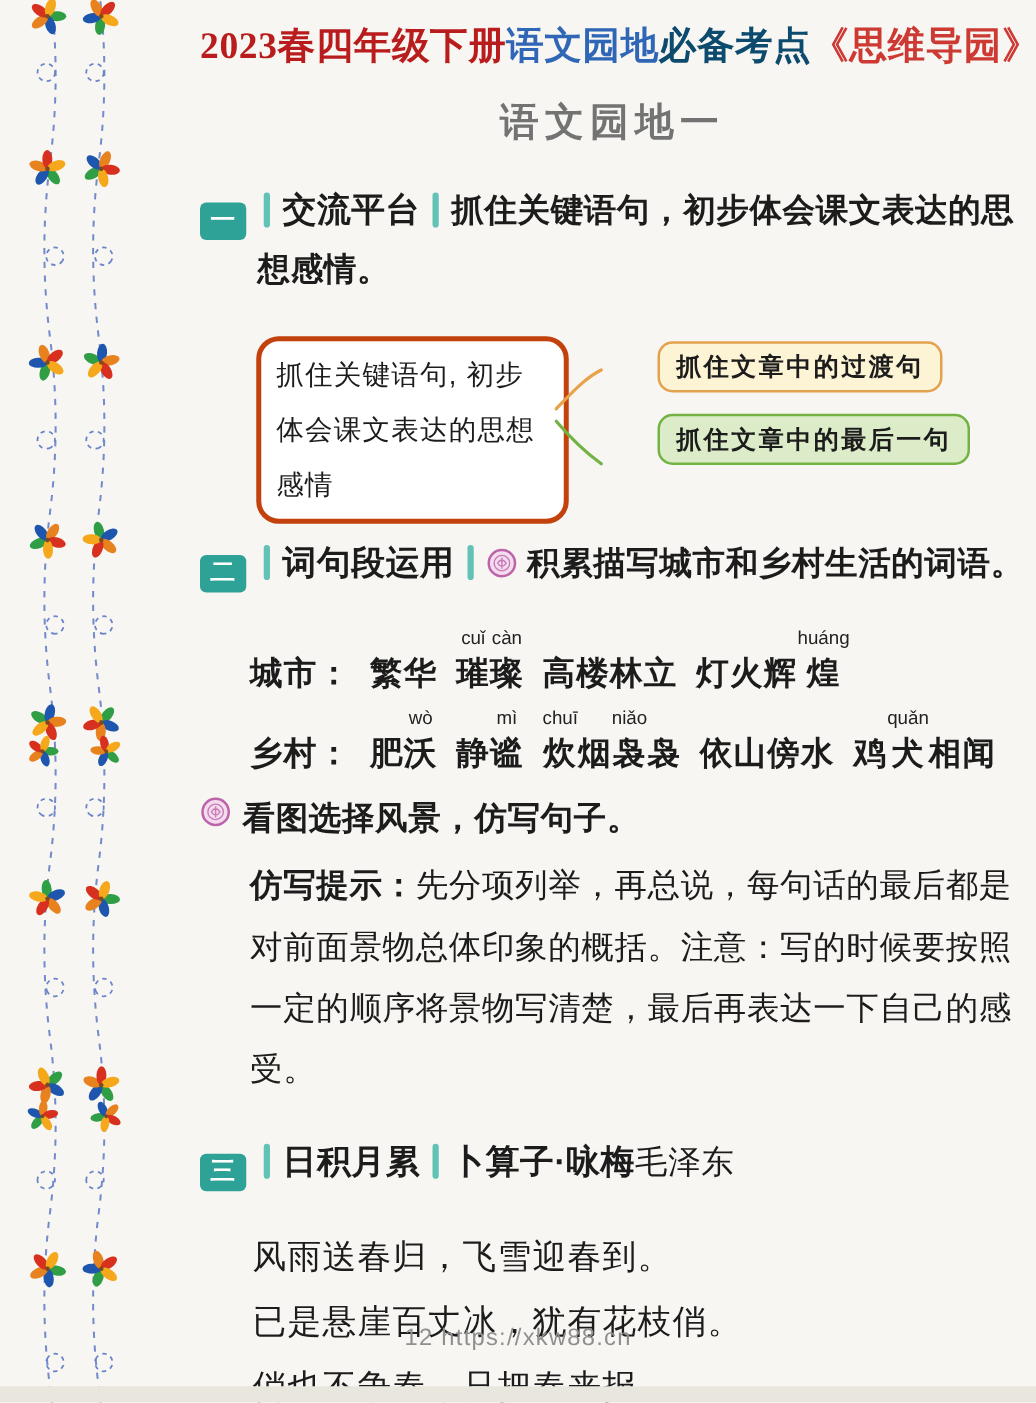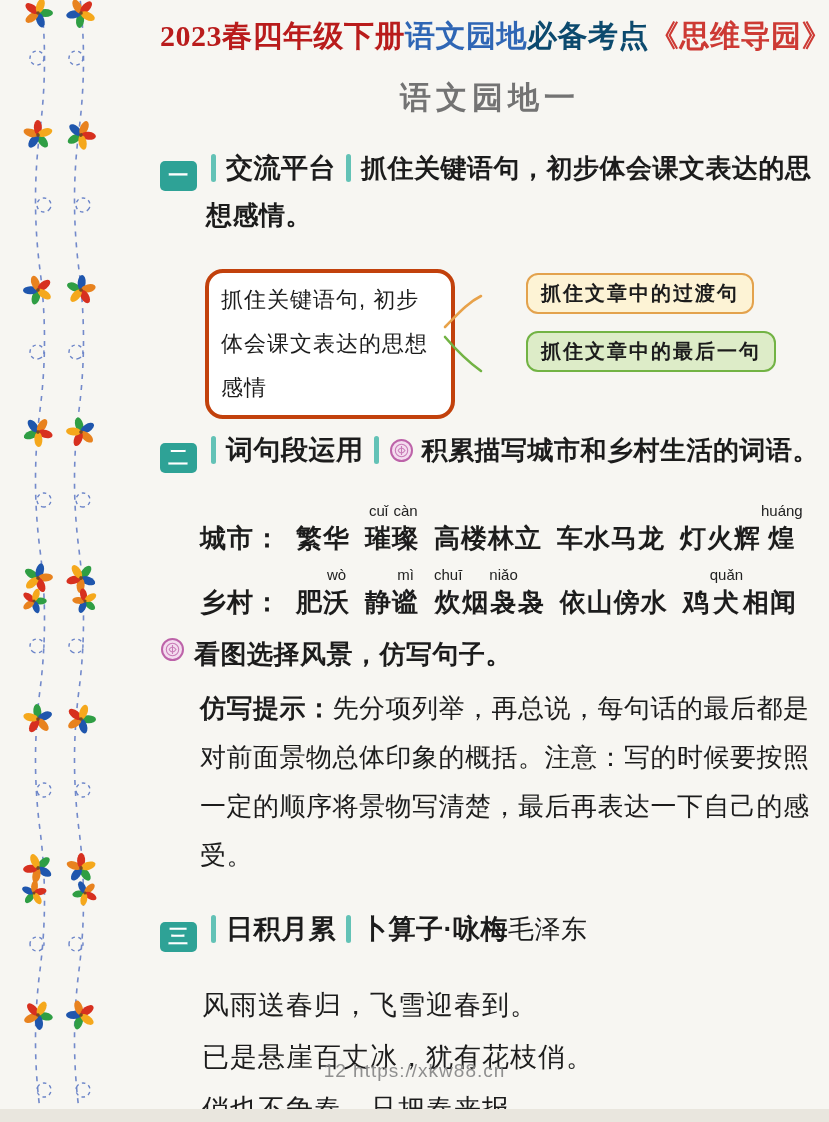--- a/index.html
+++ b/index.html
@@ -359,26 +359,20 @@
             </span>
             <span class="word">
               <span class="charcol">
                 <span class="pin"></span>
                 <span class="glyph">高楼林立</span>
               </span>
             </span>
             <span class="word">
               <span class="charcol">
                 <span class="pin"></span>
-                <span class="glyph">车水马龙</span>
-              </span>
-            </span>
-            <span class="word">
-              <span class="charcol">
-                <span class="pin"></span>
                 <span class="glyph">灯火辉</span>
               </span>
               <span class="charcol">
                 <span class="pin">huáng</span>
                 <span class="glyph">煌</span>
               </span>
             </span>
           </div>
           <div class="word-row">
             <span class="glyph">乡村：</span>

